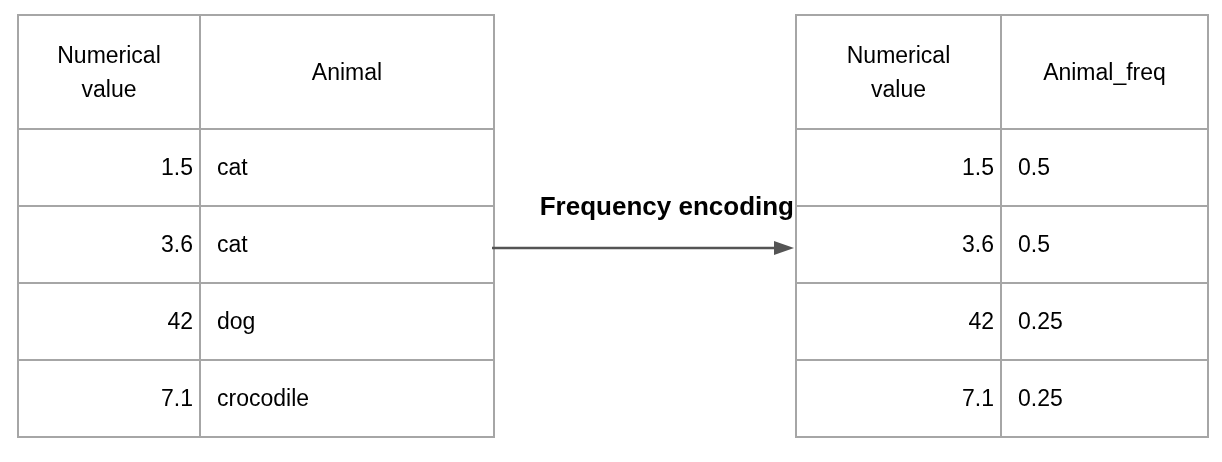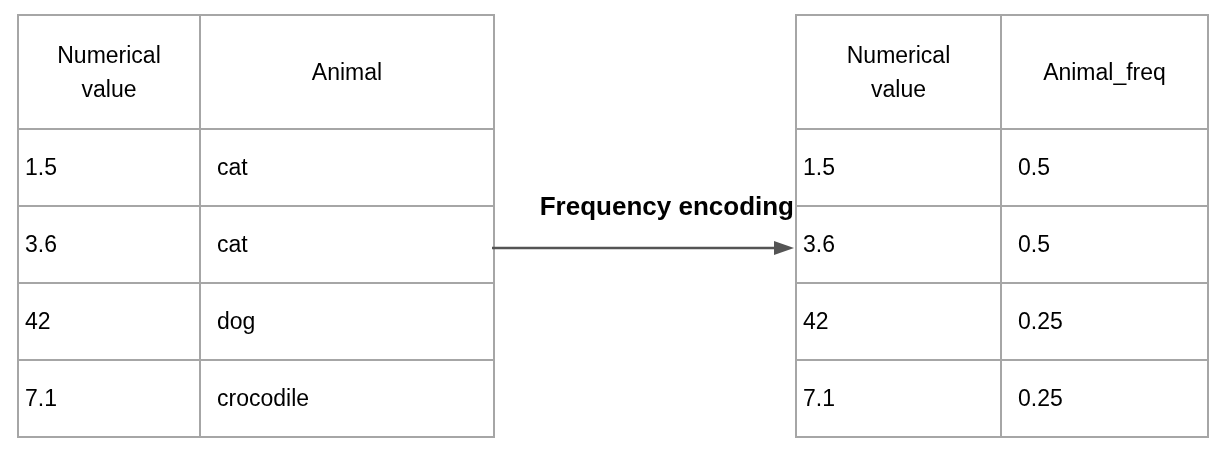--- a/index.html
+++ b/index.html
@@ -29,21 +29,21 @@
     overflow: hidden;
   }
   .data-table tr.header-row td {
     height: 112px;
     text-align: center;
     padding: 0 24px;
   }
   .data-table tr.data-row td {
     height: 75px;
   }
-  td.cell-center { text-align: left; padding: 0 6px; }
+  td.cell-center { text-align: right; padding: 0 6px; }
   td.cell-left   { text-align: left; padding: 0 0 0 16px; }
 
   #left-table  { left: 17px;  top: 14px; width: 476px; }
   #right-table { left: 795px; top: 14px; width: 412px; }
 
   .connector-label {
     position: absolute;
     left: 492px;
     top: 191px;
     width: 302px;

